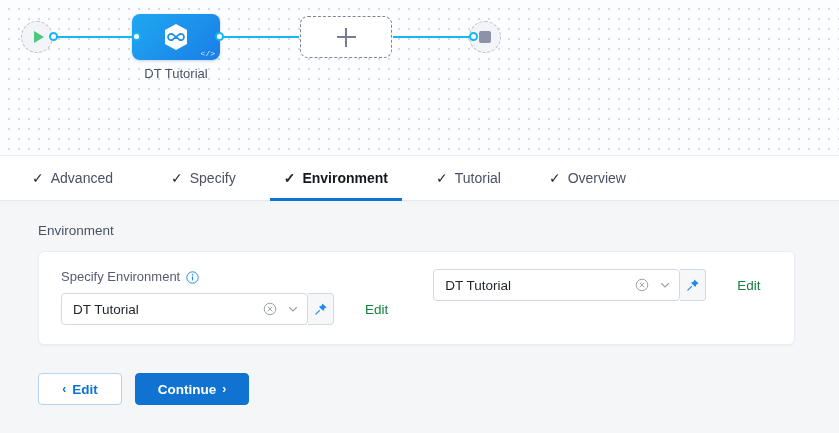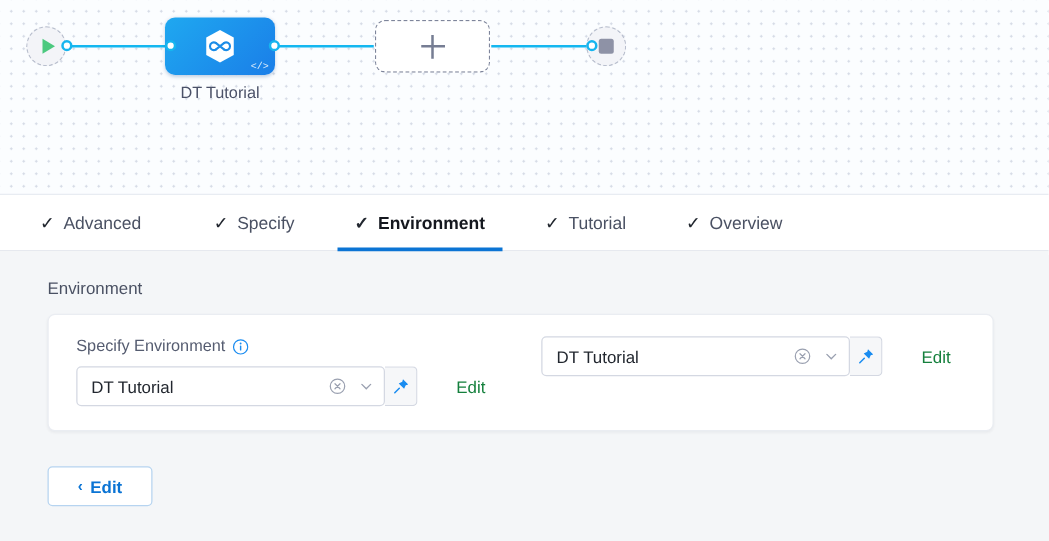--- a/index.html
+++ b/index.html
@@ -365,14 +365,18 @@
         <span class="edit-link">Edit</span>
       </div>
     </div>
   </div>
 
   <div class="btn-row">
     <div class="btn btn-back">
       <span class="caret">‹</span>
       <span>Edit</span>
     </div>
+    <div class="btn btn-continue">
+      <span>Continue</span>
+      <span class="caret">›</span>
+    </div>
   </div>
 </div>
 
 </body></html>

